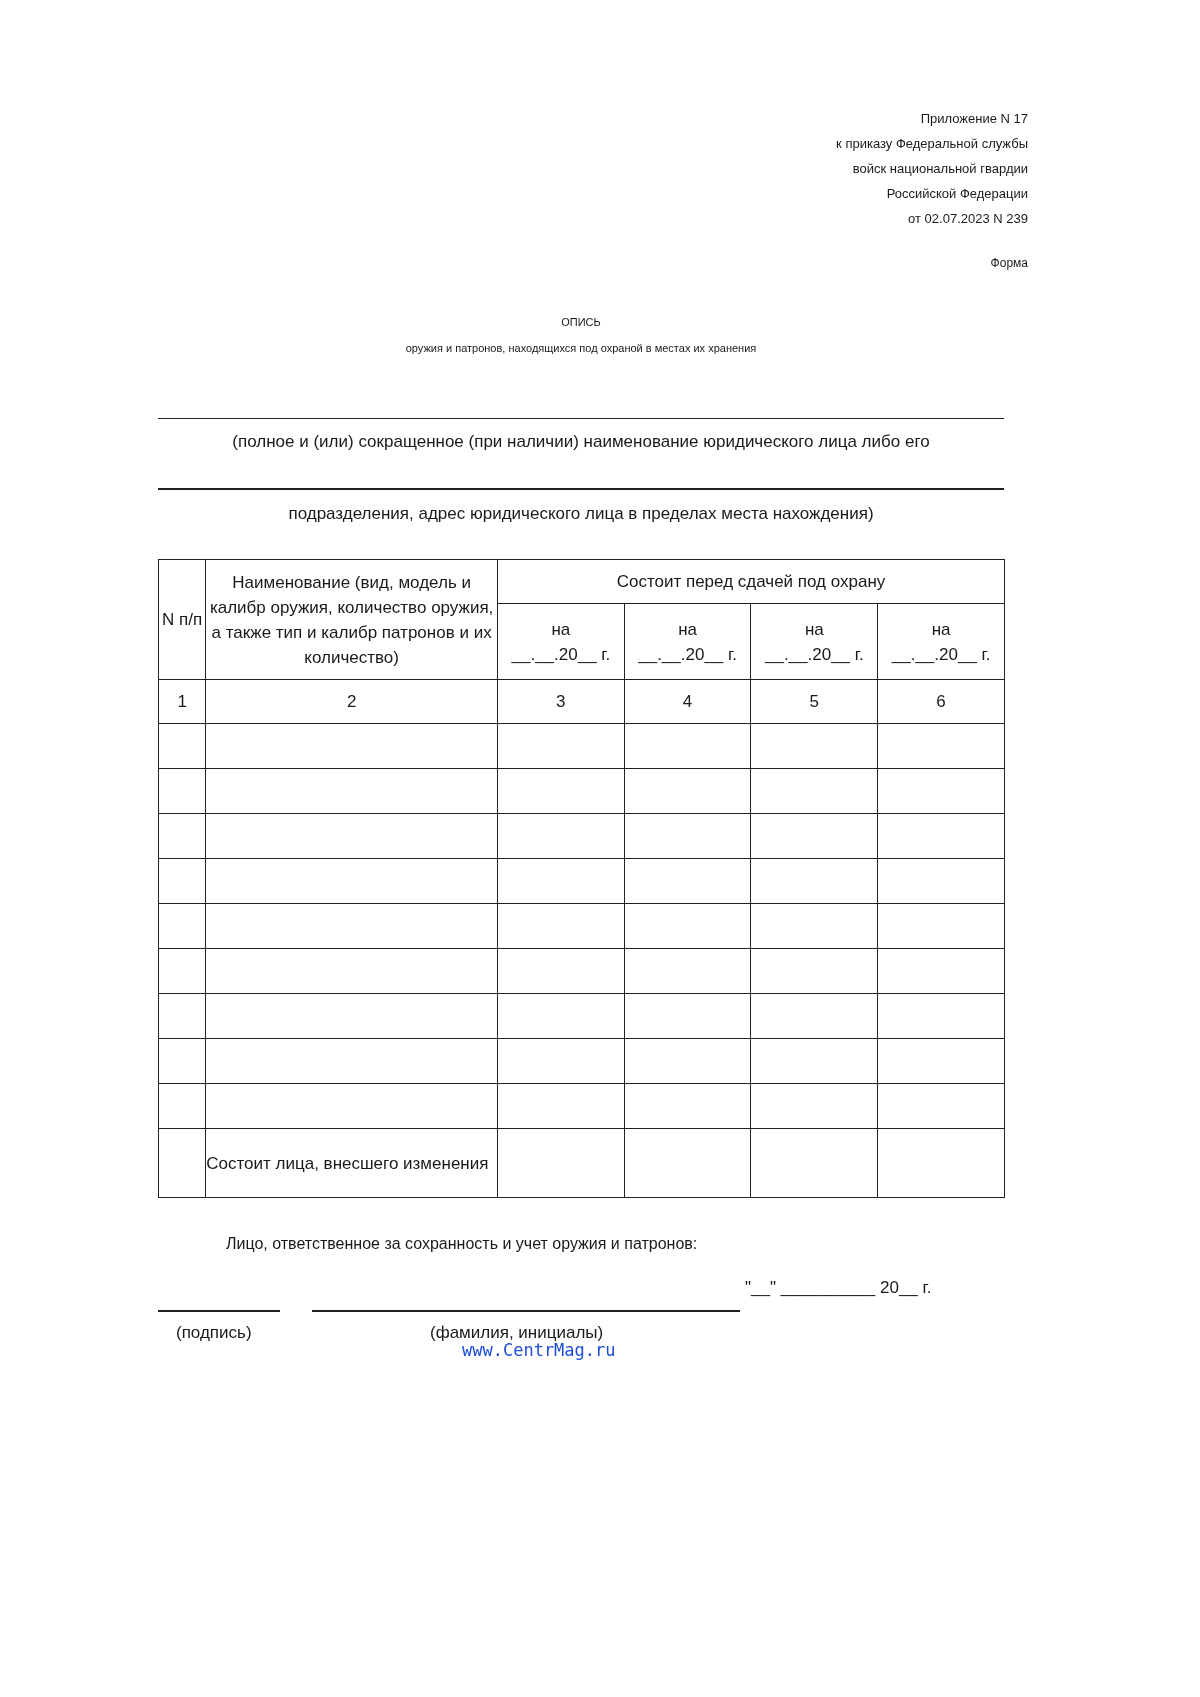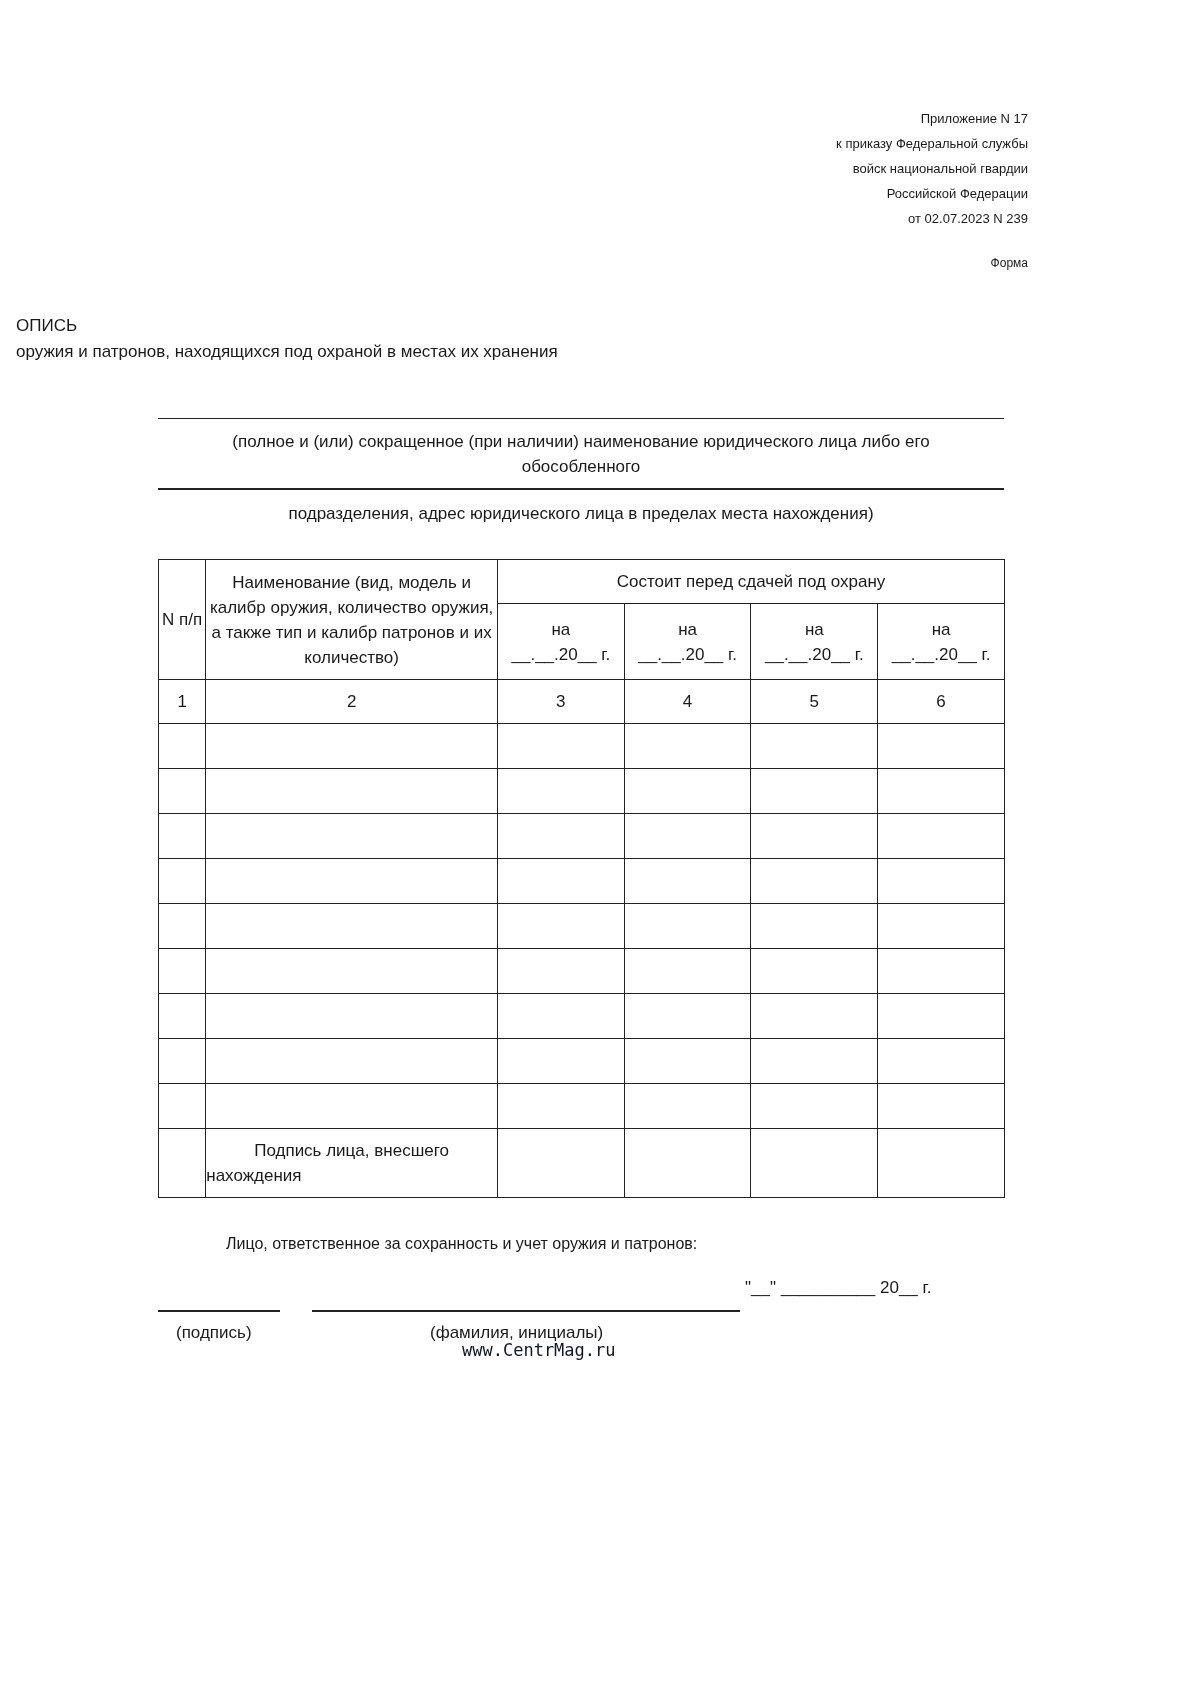--- a/index.html
+++ b/index.html
@@ -5,58 +5,57 @@
   html, body { margin: 0; padding: 0; }
   body {
     width: 1200px; height: 1697px; background: #ffffff; position: relative;
     font-family: "Liberation Sans", "DejaVu Sans", sans-serif; color: #1a1a1a;
     overflow: hidden;
   }
   .abs { position: absolute; }
   .hdr { right: 172px; text-align: right; font-size: 13px; line-height: 25px; top: 106px; }
   .hdr div { white-space: nowrap; }
   .form-label { right: 172px; top: 256px; font-size: 12px; }
-  .title { left: 16px; width: 1162px; text-align: left; font-size: 17px; }
+  .title { left: 0; width: 1162px; text-align: center; font-size: 11px; }
   .line { background: #222; height: 1px; left: 158px; width: 846px; }
   .line.thick { height: 2px; }
   .caption { left: 158px; width: 846px; text-align: center; font-size: 17px; line-height: 25px; }
   table.inv {
     position: absolute; left: 158px; top: 559px; width: 847px; border-collapse: collapse;
     font-size: 17px; table-layout: fixed;
   }
   table.inv td { border: 1.6px solid #222; text-align: center; vertical-align: middle; padding: 0; line-height: 25px; }
   .c1 { width: 47px; } .c2 { width: 290px; } .c3,.c4,.c5,.c6 { width: 126px; }
   td.name-head { vertical-align: top; padding-top: 8px; }
   td.num-head { vertical-align: top; padding-top: 8px; }
   td.sig-label { text-align: justify; text-align-last: left; padding: 8px 6px 8px 5px; vertical-align: top; line-height: 25px; }
   .footer-text { left: 198px; top: 1235px; font-size: 16px; margin-left: 28px; }
   .date-line { left: 745px; top: 1278px; font-size: 17px; white-space: nowrap; }
   .sig-line { background: #222; height: 2px; top: 1310px; }
   .sig-cap { top: 1323px; font-size: 17px; }
-  .watermark { left: 462px; top: 1340px; font-family: "DejaVu Sans Mono", "Liberation Mono", monospace; font-size: 17px; color: #0f172a; }
+  .watermark { left: 462px; top: 1340px; font-family: "DejaVu Sans Mono", "Liberation Mono", monospace; font-size: 17px; color: #1d4ed8; }
 </style>
 </head>
 <body>
 
 <div class="abs hdr">
   <div>Приложение N 17</div>
   <div>к приказу Федеральной службы</div>
   <div>войск национальной гвардии</div>
   <div>Российской Федерации</div>
   <div>от 02.07.2023 N 239</div>
 </div>
 <div class="abs form-label">Форма</div>
 
 <div class="abs title" style="top:316px;">ОПИСЬ</div>
 <div class="abs title" style="top:342px;">оружия и патронов, находящихся под охраной в местах их хранения</div>
 
 <div class="abs line" style="top:418px;"></div>
 <div class="abs caption" style="top:429px;">
   <div>(полное и (или) сокращенное (при наличии) наименование юридического лица либо его</div>
-  <div>обособленного</div>
 </div>
 <div class="abs line thick" style="top:488px;"></div>
 <div class="abs caption" style="top:501px;">подразделения, адрес юридического лица в пределах места нахождения)</div>
 
 <table class="inv">
   <colgroup>
     <col class="c1">
       <col class="c2">
       <col class="c3">
       <col class="c4">
@@ -166,21 +165,21 @@
         <td></td>
         <td></td>
         <td></td>
         <td></td>
         <td></td>
       </tr>
     </tbody>
   <tbody>
       <tr style="height:69px;">
     <td></td>
-    <td class="sig-label">Подпись лица, внесшего нахождения</td>
+    <td class="sig-label">Состоит лица, внесшего изменения</td>
     <td></td>
     <td></td>
     <td></td>
     <td></td>
   </tr>
 </tbody>
   </table>
 
 <div class="abs footer-text">Лицо, ответственное за сохранность и учет оружия и патронов:</div>
 <div class="abs date-line">"__" __________ 20__ г.</div>

